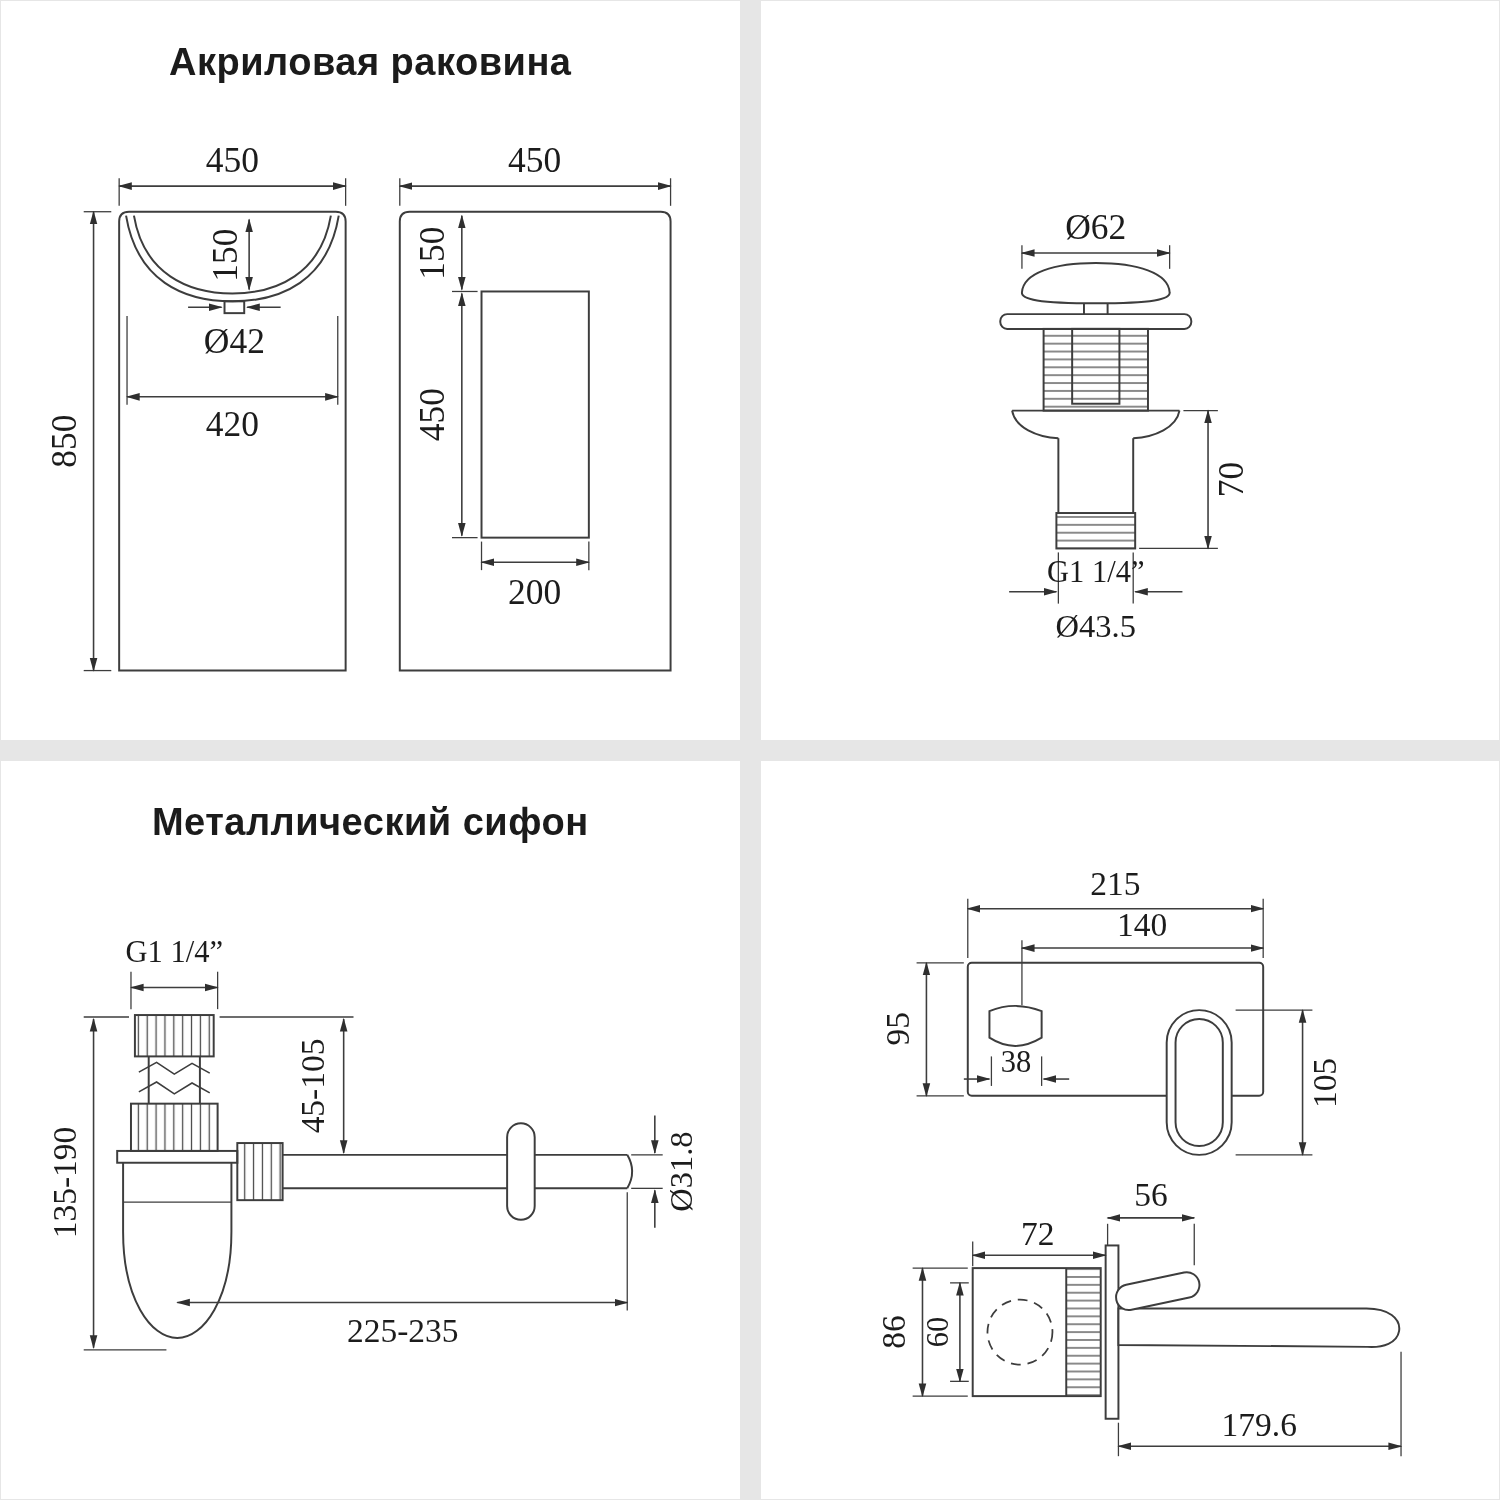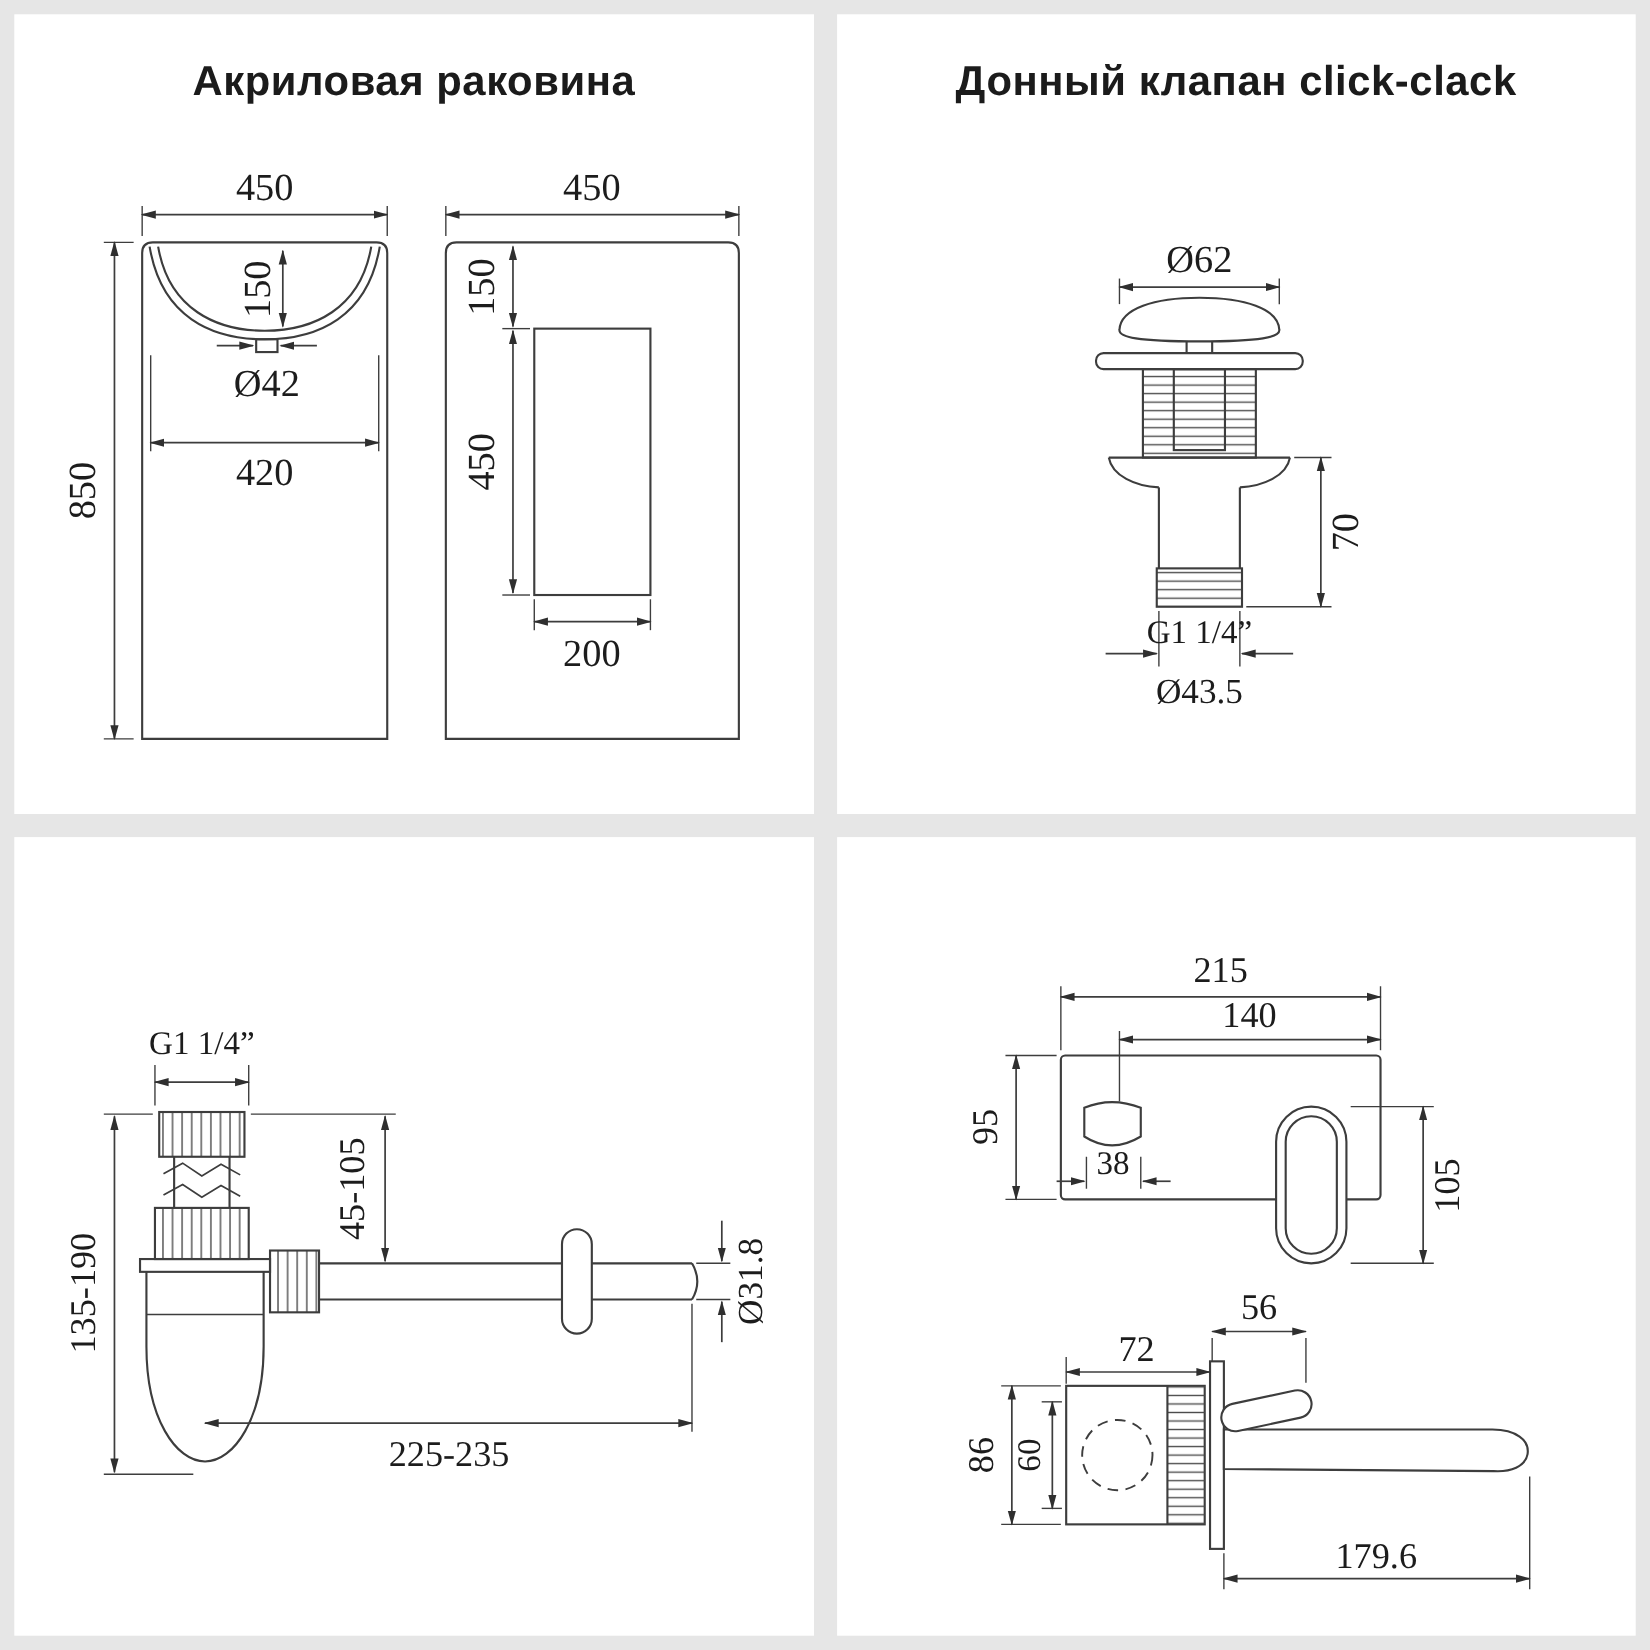--- a/index.html
+++ b/index.html
@@ -1,19 +1,19 @@
 <!DOCTYPE html>
 <html><head>
 <meta charset="utf-8">
 <style>
   html,body{margin:0;padding:0;background:#e6e6e6;}
   .sheet{
     width:1500px;height:1500px;box-sizing:border-box;
     display:grid;grid-template-columns:1fr 1fr;grid-template-rows:1fr 1fr;
-    gap:21px;padding:13px;background:#e6e6e6;
+    gap:21px;padding:1px;background:#e6e6e6;
   }
   .panel{position:relative;background:#ffffff;overflow:hidden;}
   .title{
     position:absolute;top:40px;left:0;width:100%;margin:0;
     text-align:center;font-family:"Liberation Sans",sans-serif;
     font-weight:700;font-size:38px;color:#1b1b1b;letter-spacing:.5px;
   }
   .draw{position:absolute;inset:0;width:100%;height:100%;}
   .obj{fill:none;stroke:#3d3d3d;stroke-width:2;}
   .objw{fill:#ffffff;stroke:#3d3d3d;stroke-width:2;}
@@ -97,21 +97,20 @@
 
         <line class="ext" x1="488" y1="549" x2="488" y2="578"></line>
         <line class="ext" x1="597" y1="549" x2="597" y2="578"></line>
         <line class="dim" x1="488" y1="570" x2="597" y2="570" marker-start="url(#arr)" marker-end="url(#arr)"></line>
         <text class="dtxt" x="542" y="612">200</text>
       </g>
     </svg>
   </section>
 
   <section class="panel">
-    <h2 class="title">Донный клапан click-clack</h2>
     <svg class="draw" viewBox="0 0 750 750">
       <g>
         <path class="obj" d="M265,296 C266,276 298,266 340,266 C382,266 414,276 415,296 C416,303 398,307 340,307 C282,307 264,303 265,296 Z"></path>
         <line class="obj" x1="328" y1="307" x2="328" y2="318"></line>
         <line class="obj" x1="352" y1="307" x2="352" y2="318"></line>
         <rect class="obj" x="243" y="318" width="194" height="15" rx="7"></rect>
         <rect x="287" y="333" width="106" height="83" fill="url(#thread)"></rect>
         <rect class="obj" x="287" y="333" width="106" height="83"></rect>
         <rect class="obj" x="316" y="333" width="48" height="76"></rect>
         <path class="obj" d="M255,416 L425,416"></path>
@@ -138,20 +137,21 @@
         <line class="ext" x1="378" y1="560" x2="378" y2="612"></line>
         <line class="dim" x1="252" y1="600" x2="300" y2="600" marker-end="url(#arr)"></line>
         <line class="dim" x1="428" y1="600" x2="380" y2="600" marker-end="url(#arr)"></line>
         <text class="dtxt s31" x="340" y="590">G1 1/4”</text>
         <text class="dtxt s33" x="340" y="646">Ø43.5</text>
       </g>
     </svg>
   </section>
 
   <section class="panel">
+    <h2 class="title">Металлический сифон</h2>
     <svg class="draw" viewBox="0 0 750 750">
       <g>
         <rect x="136" y="258" width="80" height="42" fill="url(#knurl)"></rect>
         <rect class="obj" x="136" y="258" width="80" height="42"></rect>
         <line class="obj" x1="150" y1="300" x2="150" y2="348"></line>
         <line class="obj" x1="202" y1="300" x2="202" y2="348"></line>
         <path class="brk" d="M140,316 L158,306 L176,318 L194,307 L212,317"></path>
         <path class="brk" d="M140,336 L158,326 L176,338 L194,327 L212,337"></path>
         <rect x="132" y="348" width="88" height="48" fill="url(#knurl)"></rect>
         <rect class="obj" x="132" y="348" width="88" height="48"></rect>

